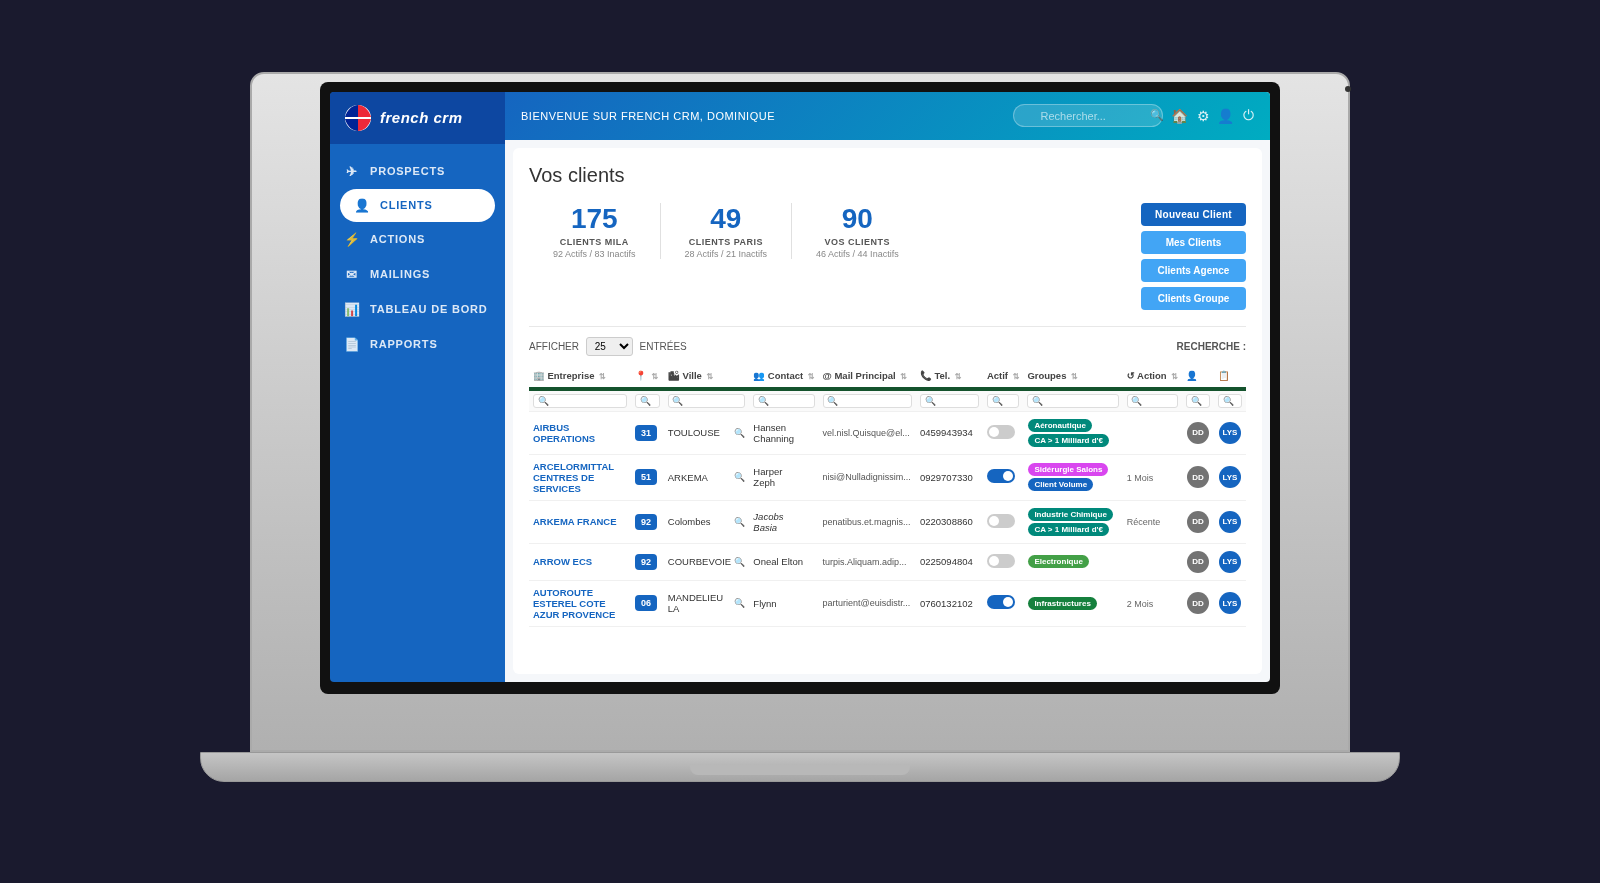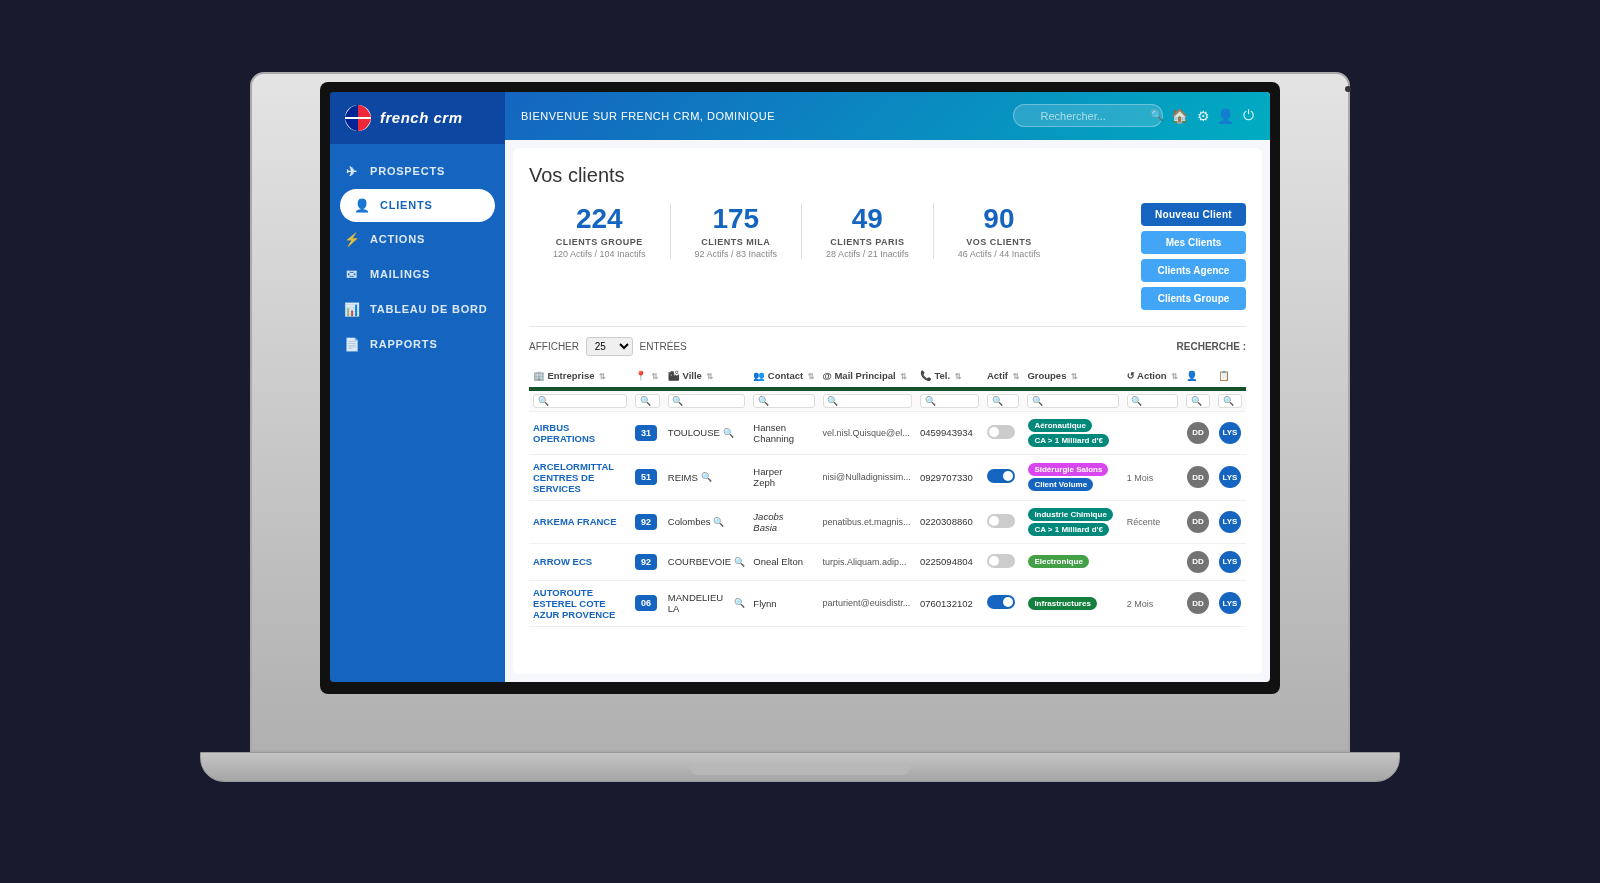--- a/index.html
+++ b/index.html
@@ -290,20 +290,21 @@
       padding: 3px 6px;
       font-size: 9px;
       font-weight: 700;
       display: inline-block;
     }
     .ville-cell {
       display: flex;
       align-items: center;
       gap: 3px;
       font-size: 9.5px;
+      justify-content: space-between;
     }
     .toggle {
       width: 28px;
       height: 14px;
       border-radius: 7px;
       position: relative;
       cursor: pointer;
       display: inline-block;
     }
     .toggle.on { background: #1565c0; }
@@ -435,25 +436,20 @@
           <span class="header-icon">👤</span>
           <span class="header-icon">⏻</span>
         </div>
       </div>
 
       <div class="content">
         <h2 class="page-title">Vos clients</h2>
 
         <div class="stats-row">
           <div class="stats-group">
-            <div class="stat-item">
-              <div class="stat-number">224</div>
-              <div class="stat-label">CLIENTS GROUPE</div>
-              <div class="stat-sub">120 Actifs / 104 Inactifs</div>
-            </div>
             <div class="stat-item">
               <div class="stat-number">175</div>
               <div class="stat-label">CLIENTS MILA</div>
               <div class="stat-sub">92 Actifs / 83 Inactifs</div>
             </div>
             <div class="stat-item">
               <div class="stat-number">49</div>
               <div class="stat-label">CLIENTS PARIS</div>
               <div class="stat-sub">28 Actifs / 21 Inactifs</div>
             </div>
@@ -633,21 +629,21 @@
   </tr>
               <tr>
     <td class="col-entreprise">
       <span class="company-link">ARCELORMITTAL CENTRES DE SERVICES</span>
     </td>
     <td class="col-dept">
       <span class="dept-badge">51</span>
     </td>
     <td class="col-ville">
       <div class="ville-cell">
-        <span>REIMS</span>
+        <span>ARKEMA</span>
         <span style="color:#1565c0;cursor:pointer;font-size:9px;">🔍</span>
       </div>
     </td>
     <td class="col-contact" style="font-size:9.5px;">Harper<br>Zeph</td>
     <td class="col-mail" style="font-size:9px;color:#555;">nisi@Nulladignissim...</td>
     <td class="col-tel" style="font-size:9.5px;">0929707330</td>
     <td class="col-actif">
       <div class="toggle on"></div>
     </td>
     <td class="col-groupes"><span class="tag" style="background:#d946ef">Sidérurgie  Salons</span><span class="tag" style="background:#1565c0">Client Volume</span></td>

